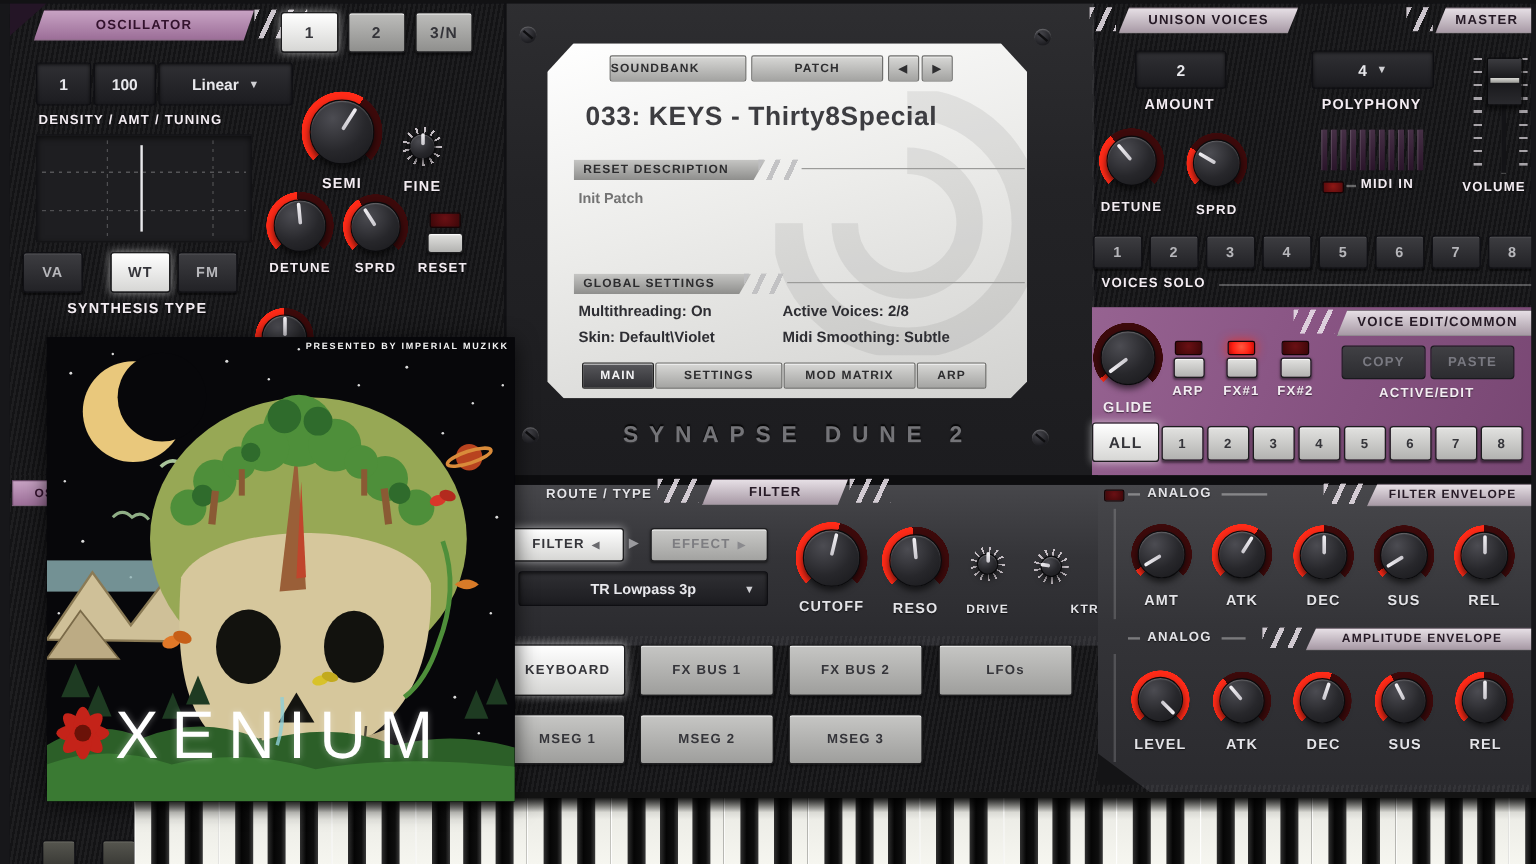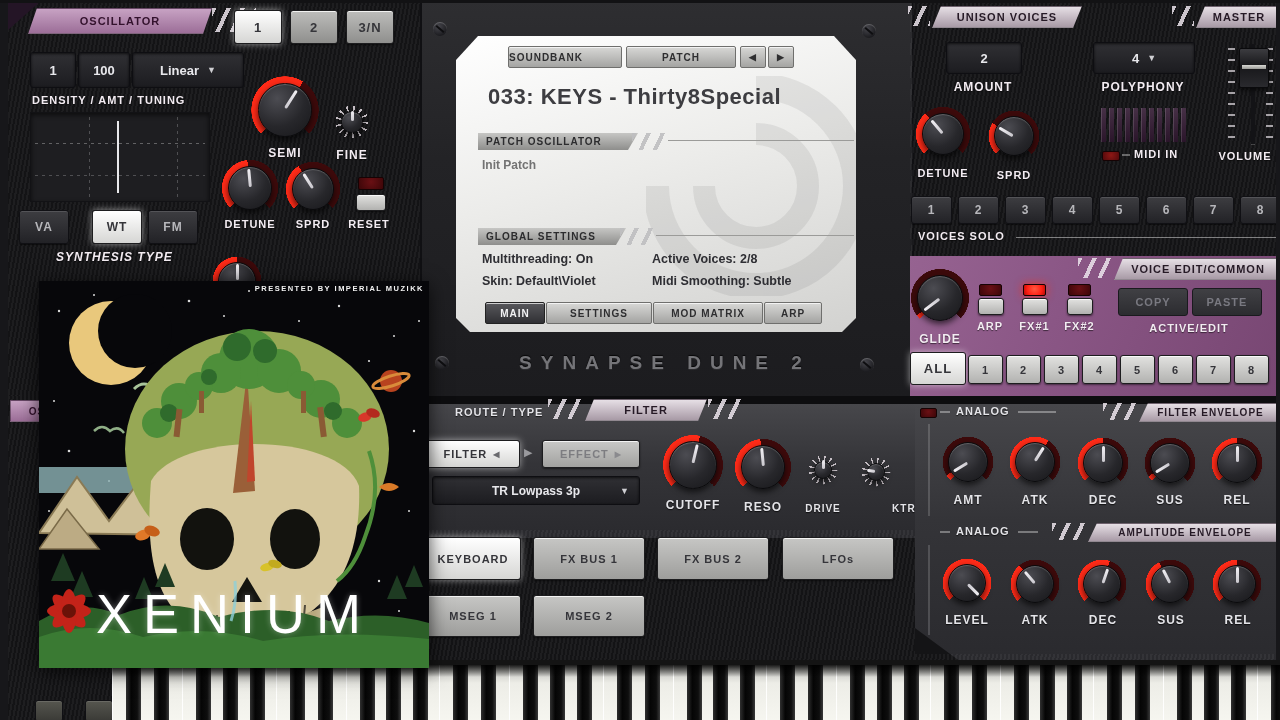--- a/index.html
+++ b/index.html
@@ -130,21 +130,21 @@
 
   <div class="abs btn-dark" style="left:19px;top:210px;width:48px;height:32px;">
       <span>VA</span>
     </div>
   <div class="abs btn btn-white" style="left:92px;top:210px;width:48px;height:32px;font-size:12px;">
       <span>WT</span>
     </div>
   <div class="abs btn-dark" style="left:148px;top:210px;width:48px;height:32px;">
       <span>FM</span>
     </div>
-  <div class="abs lbl" style="left:56px;top:250px;font-size:12px;font-style:italic;">SYNTHESIS TYPE</div>
+  <div class="abs lbl" style="left:56px;top:250px;font-size:12px;">SYNTHESIS TYPE</div>
 
   <div class="knob" style="left:249px;top:74px;width:72px;height:72px;">
       <div class="k-ring" style="background: conic-gradient(from 225deg, rgb(255, 43, 24) 0deg, rgb(255, 43, 24) 167.4deg, rgb(61, 10, 11) 167.4deg, rgb(61, 10, 11) 270deg, transparent 270deg, transparent 360deg);"></div>
       <div class="k-body"></div>
       <div class="k-ptr" style="transform: rotate(32.4deg);"></div>
     </div>
   <div class="knob sm" style="left:335px;top:105px;width:34px;height:34px;">
       <div class="k-ring"></div>
       <div class="k-body"></div>
       <div class="k-ptr" style="transform: rotate(0deg);"></div>
@@ -203,21 +203,21 @@
   <div class="abs lcd-tab" style="left:740px;top:46px;width:24px;height:20px;justify-content:center;">
       <span style="font-size:9px;">◀</span>
     </div>
   <div class="abs lcd-tab" style="left:768px;top:46px;width:24px;height:20px;justify-content:center;">
       <span style="font-size:9px;">▶</span>
     </div>
 
   <div class="abs" style="left:488px;top:84px;font-size:22px;font-weight:bold;color:#3d3d41;letter-spacing:.5px;">033: KEYS - Thirty8Special</div>
 
   <div class="abs banner-lcd" style="left:478px;top:133px;width:152px;height:17px;">
-      <span>PATCH OSCILLATOR</span>
+      <span>RESET DESCRIPTION</span>
     </div>
   <div class="abs stripes-gray" style="left:632px;top:133px;width:34px;height:17px;"></div>
   <div class="abs" style="left:668px;top:140px;width:186px;height:1px;background:#9b9b99;"></div>
   <div class="abs" style="left:482px;top:158px;font-size:12px;color:#737373;font-weight:bold;">Init Patch</div>
 
   <div class="abs banner-lcd" style="left:478px;top:228px;width:140px;height:17px;">
       <span>GLOBAL SETTINGS</span>
     </div>
   <div class="abs stripes-gray" style="left:620px;top:228px;width:34px;height:17px;"></div>
   <div class="abs" style="left:656px;top:235px;width:198px;height:1px;background:#9b9b99;"></div>
@@ -529,20 +529,23 @@
       <span>FX BUS 2</span>
     </div>
   <div class="abs btn" style="left:782px;top:537px;width:110px;height:41px;background:linear-gradient(180deg,#c6c6c4,#9e9e9c);">
       <span>LFOs</span>
     </div>
   <div class="abs btn" style="left:425px;top:595px;width:94px;height:40px;background:linear-gradient(180deg,#c6c6c4,#9e9e9c);">
       <span>MSEG 1</span>
     </div>
   <div class="abs btn" style="left:533px;top:595px;width:110px;height:40px;background:linear-gradient(180deg,#c6c6c4,#9e9e9c);">
       <span>MSEG 2</span>
+    </div>
+  <div class="abs btn" style="left:657px;top:595px;width:110px;height:40px;background:linear-gradient(180deg,#c6c6c4,#9e9e9c);">
+      <span>MSEG 3</span>
     </div>
 
   <div id="kb">
       <div class="kb-shade"></div>
       <div class="wkey" style="left: 0px;"></div>
       <div class="wkey" style="left: 23.36px;"></div>
       <div class="wkey" style="left: 46.72px;"></div>
       <div class="wkey" style="left: 70.08px;"></div>
       <div class="wkey" style="left: 93.44px;"></div>
       <div class="wkey" style="left: 116.8px;"></div>

